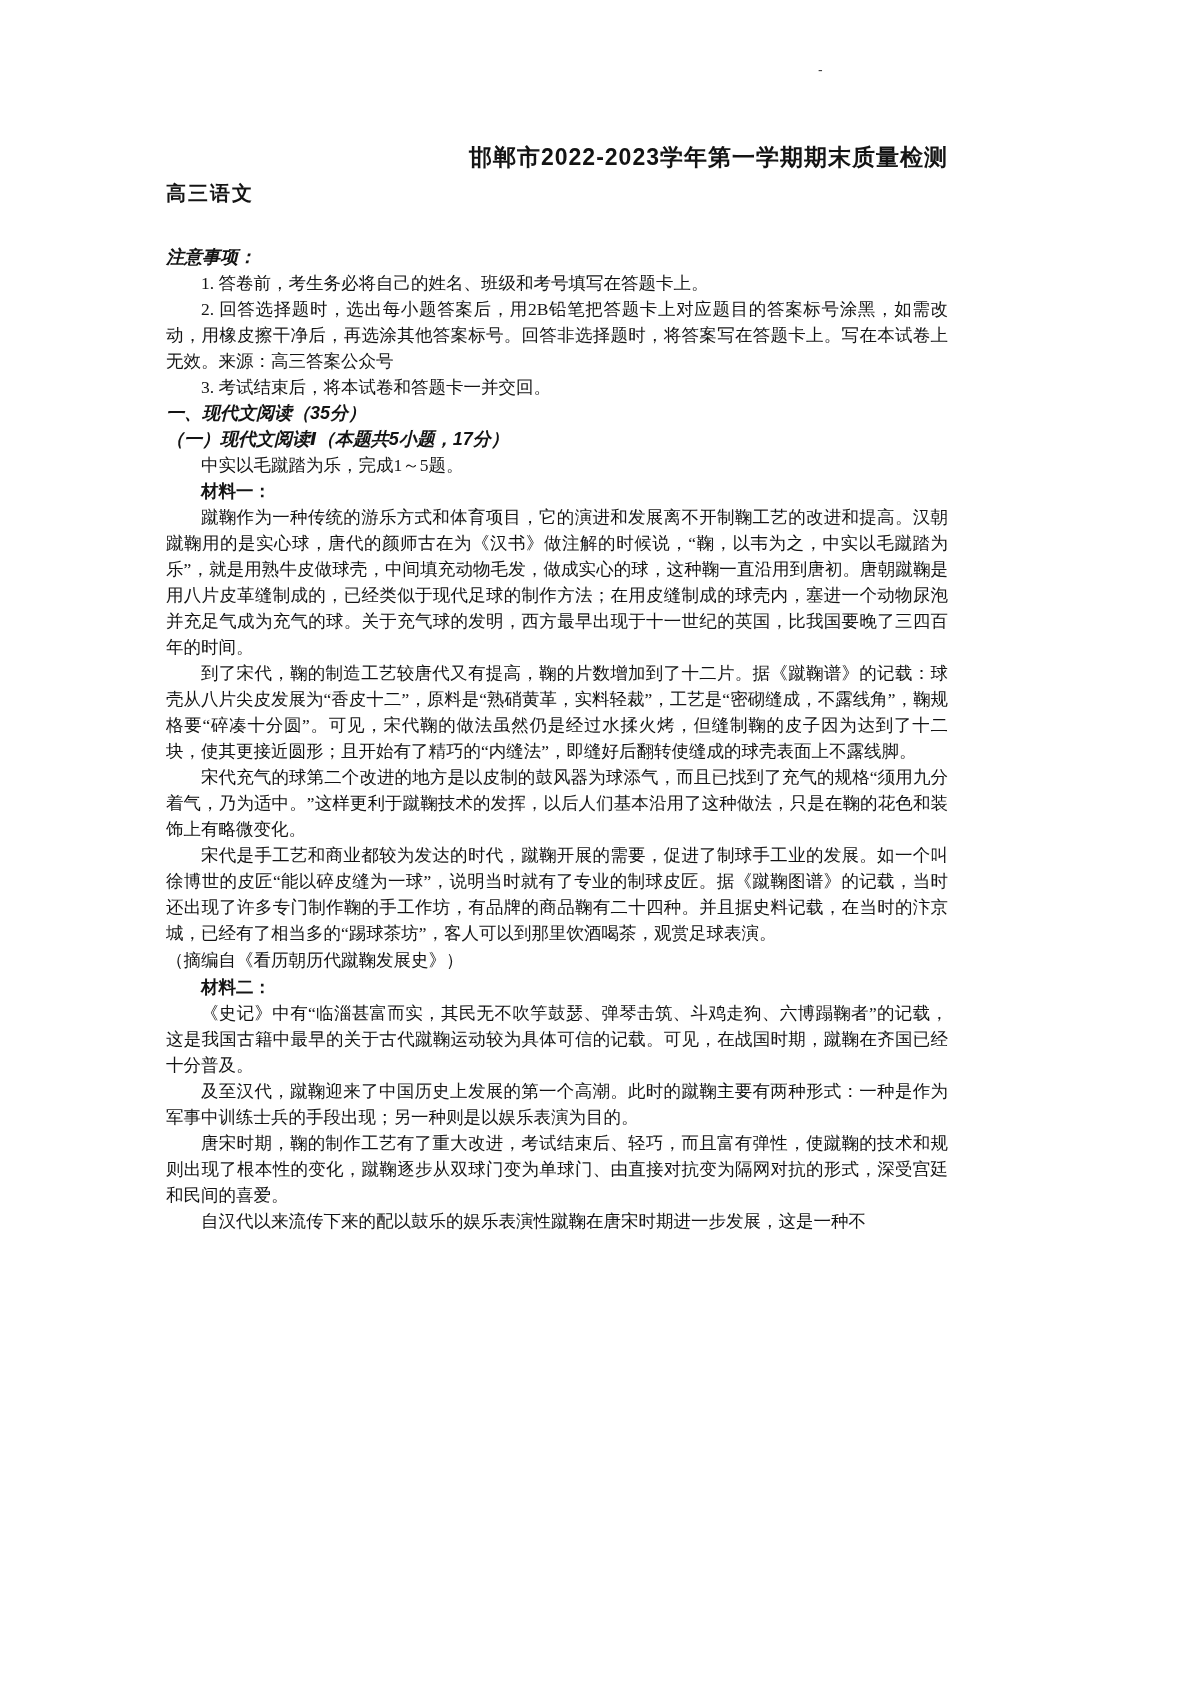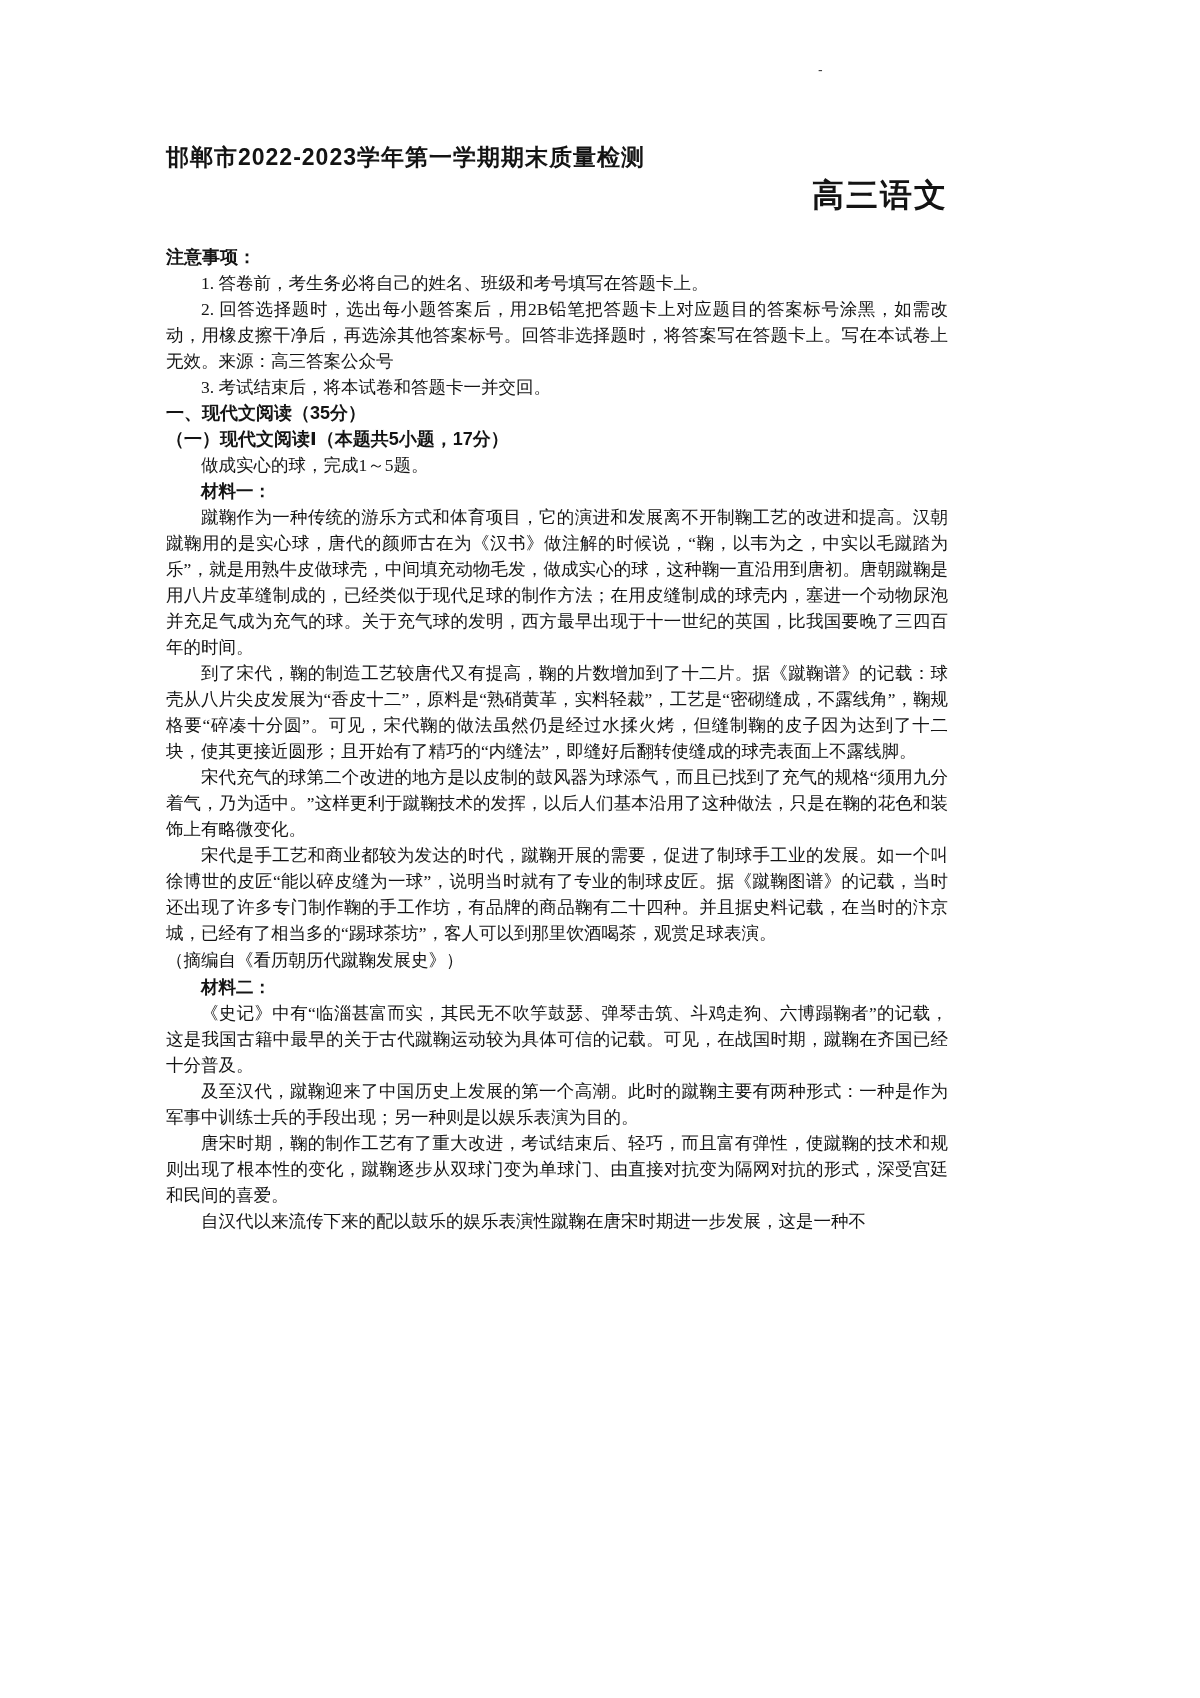--- a/index.html
+++ b/index.html
@@ -28,43 +28,44 @@
     width: 782px;
   }
   .classification {
     font-family: "Liberation Sans", "DejaVu Sans", sans-serif;
     font-weight: bold;
     font-size: 17px;
     line-height: 22px;
   }
   .doc-title {
     margin: 10px 0 0 0;
-    text-align: left;
+    text-align: right;
     font-family: "Liberation Sans", "DejaVu Sans", sans-serif;
     font-weight: bold;
     font-size: 23px;
     line-height: 30px;
     letter-spacing: 1px;
   }
   .doc-subtitle {
     margin: 6px 0 0 0;
-    text-align: right;
-    font-family: Liberation Sans, sans-serif;
+    text-align: left;
+    font-family: Liberation Mono, monospace;
     font-weight: bold;
-    font-size: 32px;
+    font-size: 20px;
     line-height: 34px;
     letter-spacing: 2px;
   }
   .notice { margin-top: 32px; }
   .bold-line {
     font-family: "Liberation Sans", "DejaVu Sans", sans-serif;
     font-weight: bold;
     font-size: 18px;
     line-height: 26px;
     margin: 0;
+    font-style: italic;
   }
   p.body {
     margin: 0;
     font-size: 17.5px;
     line-height: 26px;
     text-align: justify;
     text-indent: 2em;
   }
   p.material-label {
     margin: 0;
@@ -96,21 +97,21 @@
 
     <div class="notice">
       <div class="bold-line">注意事项：</div>
       <p class="body">1. 答卷前，考生务必将自己的姓名、班级和考号填写在答题卡上。</p>
       <p class="body">2. 回答选择题时，选出每小题答案后，用2B铅笔把答题卡上对应题目的答案标号涂黑，如需改动，用橡皮擦干净后，再选涂其他答案标号。回答非选择题时，将答案写在答题卡上。写在本试卷上无效。来源：高三答案公众号</p>
       <p class="body">3. 考试结束后，将本试卷和答题卡一并交回。</p>
     </div>
 
     <div class="bold-line">一、现代文阅读（35分）</div>
     <div class="bold-line">（一）现代文阅读Ⅰ（本题共5小题，17分）</div>
-    <p class="body">做成实心的球，完成1～5题。</p>
+    <p class="body">中实以毛蹴踏为乐，完成1～5题。</p>
 
     <p class="material-label">材料一：</p>
     <p class="body">蹴鞠作为一种传统的游乐方式和体育项目，它的演进和发展离不开制鞠工艺的改进和提高。汉朝蹴鞠用的是实心球，唐代的颜师古在为《汉书》做注解的时候说，“鞠，以韦为之，中实以毛蹴踏为乐”，就是用熟牛皮做球壳，中间填充动物毛发，做成实心的球，这种鞠一直沿用到唐初。唐朝蹴鞠是用八片皮革缝制成的，已经类似于现代足球的制作方法；在用皮缝制成的球壳内，塞进一个动物尿泡并充足气成为充气的球。关于充气球的发明，西方最早出现于十一世纪的英国，比我国要晚了三四百年的时间。</p>
     <p class="body">到了宋代，鞠的制造工艺较唐代又有提高，鞠的片数增加到了十二片。据《蹴鞠谱》的记载：球壳从八片尖皮发展为“香皮十二”，原料是“熟硝黄革，实料轻裁”，工艺是“密砌缝成，不露线角”，鞠规格要“碎凑十分圆”。可见，宋代鞠的做法虽然仍是经过水揉火烤，但缝制鞠的皮子因为达到了十二块，使其更接近圆形；且开始有了精巧的“内缝法”，即缝好后翻转使缝成的球壳表面上不露线脚。</p>
     <p class="body">宋代充气的球第二个改进的地方是以皮制的鼓风器为球添气，而且已找到了充气的规格“须用九分着气，乃为适中。”这样更利于蹴鞠技术的发挥，以后人们基本沿用了这种做法，只是在鞠的花色和装饰上有略微变化。</p>
     <p class="body">宋代是手工艺和商业都较为发达的时代，蹴鞠开展的需要，促进了制球手工业的发展。如一个叫徐博世的皮匠“能以碎皮缝为一球”，说明当时就有了专业的制球皮匠。据《蹴鞠图谱》的记载，当时还出现了许多专门制作鞠的手工作坊，有品牌的商品鞠有二十四种。并且据史料记载，在当时的汴京城，已经有了相当多的“踢球茶坊”，客人可以到那里饮酒喝茶，观赏足球表演。</p>
     <p class="source-line">（摘编自《看历朝历代蹴鞠发展史》）</p>
 
     <p class="material-label">材料二：</p>
     <p class="body">《史记》中有“临淄甚富而实，其民无不吹竽鼓瑟、弹琴击筑、斗鸡走狗、六博蹋鞠者”的记载，这是我国古籍中最早的关于古代蹴鞠运动较为具体可信的记载。可见，在战国时期，蹴鞠在齐国已经十分普及。</p>

